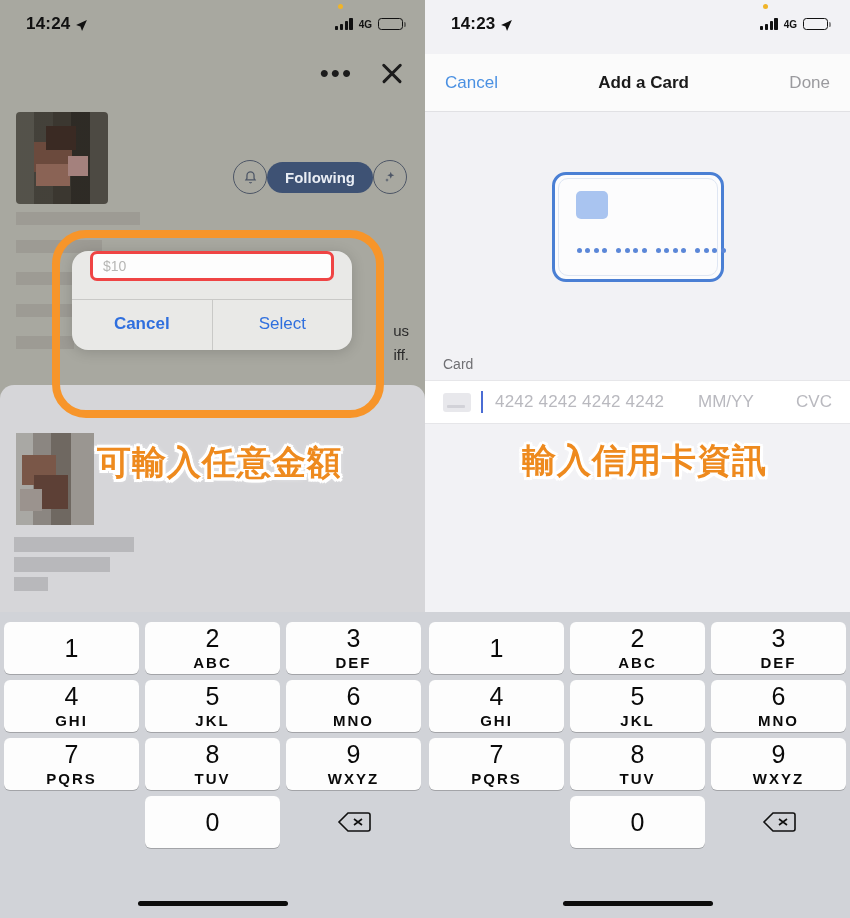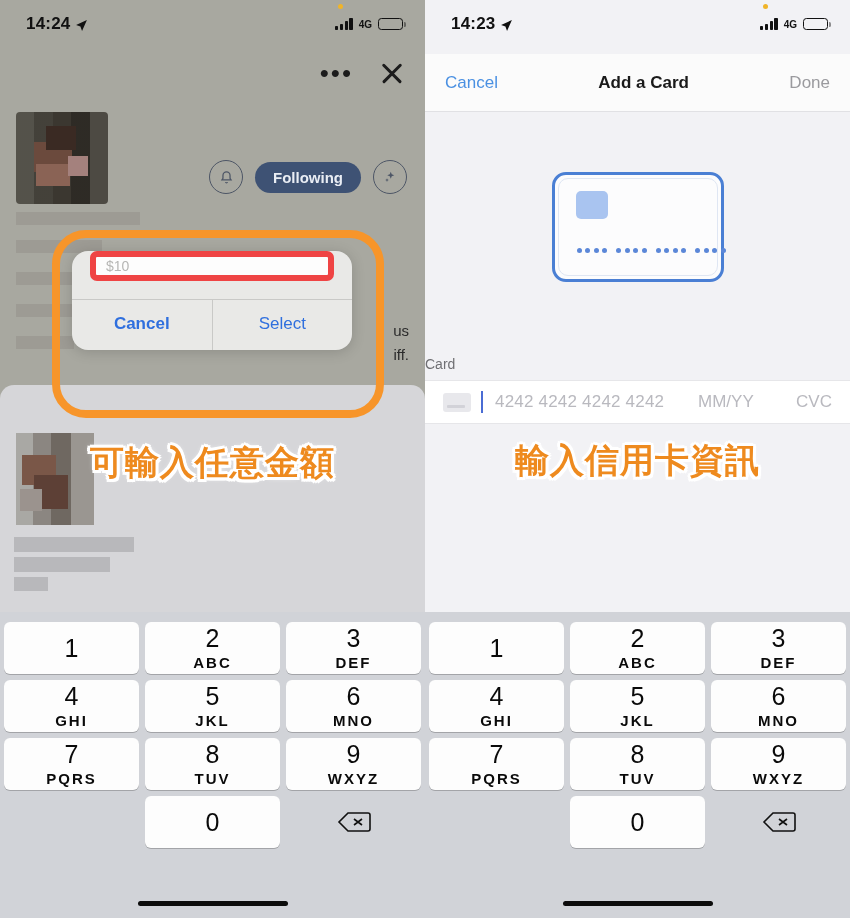--- a/index.html
+++ b/index.html
@@ -86,21 +86,21 @@
   .bl5 { top: 336px; width: 58px;  height: 13px; }
 
   .body-text-right {
     position: absolute; right: 16px; z-index: 1;
     font-size: 15px; color: #2b2b2b; text-align: right;
   }
   .btr1 { top: 322px; }
   .btr2 { top: 346px; }
 
   .action-row {
-    position: absolute; top: 160px; right: 18px; display: flex; align-items: center; gap: 12px;
+    position: absolute; top: 160px; right: 18px; display: flex; align-items: center; 
     z-index: 6;
   }
   .icon-circle {
     width: 34px; height: 34px; border-radius: 50%; border: 1.8px solid #4d5666;
     display: flex; align-items: center; justify-content: center; color: #4d5666;
   }
   .follow-pill {
     background: #3e5274; color: #e9edf4; font-size: 15px; font-weight: 600;
     border-radius: 17px; padding: 8px 18px; line-height: 1;
   }
@@ -114,21 +114,21 @@
     position: absolute; left: 72px; top: 251px; width: 280px;
     background: #e9e9e7; border-radius: 16px; z-index: 21;
     overflow: hidden; box-shadow: 0 2px 14px rgba(0,0,0,.16);
   }
   .alert-title {
     text-align: center; font-size: 17px; font-weight: 700; color: #111;
     padding: 22px 16px 14px;
   }
   .alert-input-wrap { padding: 0 18px 18px; }
   .alert-input {
-    width: 100%; height: 30px; background: #fdfdfd; border: 6px solid #ef4444;
+    width: 100%; height: 30px; background: #fdfdfd; border: 3px solid #ef4444;
     border-radius: 7px; display: flex; align-items: center; padding: 0 10px;
     font-size: 14px; color: #b6b6b4;
   }
   .alert-actions { display: flex; border-top: 1px solid #c9c9c7; }
   .alert-btn {
     flex: 1; text-align: center; padding: 14px 0 16px;
     font-size: 17px; color: #2f6fde;
   }
   .alert-btn.cancel { border-right: 1px solid #c9c9c7; font-weight: 600; }
 
@@ -154,20 +154,21 @@
   
   .caption {
     position: absolute; z-index: 30; width: 100%; text-align: center;
     font-size: 34px; font-weight: 700; color: #ee8a1e;
     font-family: "DejaVu Sans", "Liberation Sans", sans-serif;
     letter-spacing: 1px;
     text-shadow:
       -2.5px -2.5px 0 #fff, 2.5px -2.5px 0 #fff, -2.5px 2.5px 0 #fff, 2.5px 2.5px 0 #fff,
       -3px 0 0 #fff, 3px 0 0 #fff, 0 -3px 0 #fff, 0 3px 0 #fff,
       0 0 6px #fff;
+    margin-left: 7px;
   }
   .caption.left-cap  { top: 440px; }
   .caption.right-cap { top: 438px; }
 
   
   .navbar {
     position: absolute; left: 0; right: 0; top: 54px; height: 58px;
     background: #fbfbfb; border-bottom: 1px solid #e1e1e4;
     display: flex; align-items: center; justify-content: space-between;
     padding: 0 20px; z-index: 8;
@@ -191,21 +192,21 @@
     background: #a9c4f0; border-radius: 5px;
   }
   .card-dots {
     position: absolute; left: 18px; bottom: 22px; display: flex; gap: 9px;
   }
   .dot-group { display: flex; gap: 3.5px; }
   .dot-group i { display: block; width: 5px; height: 5px; border-radius: 50%; background: #5b87d8; }
 
   .section-label {
     position: absolute; left: 0; right: 0; top: 348px; height: 32px;
-    font-size: 14px; color: #6f6f73;
+    padding-left: 18px; font-size: 14px; color: #6f6f73;
     display: flex; align-items: center; z-index: 4;
   }
   .card-row {
     position: absolute; left: 0; right: 0; top: 380px; height: 44px;
     background: #ffffff; border-top: 1px solid #e6e6e9; border-bottom: 1px solid #e6e6e9;
     display: flex; align-items: center; padding: 0 18px; gap: 10px; z-index: 4;
   }
   .card-mini-icon {
     width: 28px; height: 19px; border-radius: 3px; background: #e8e8ec; position: relative;
   }

